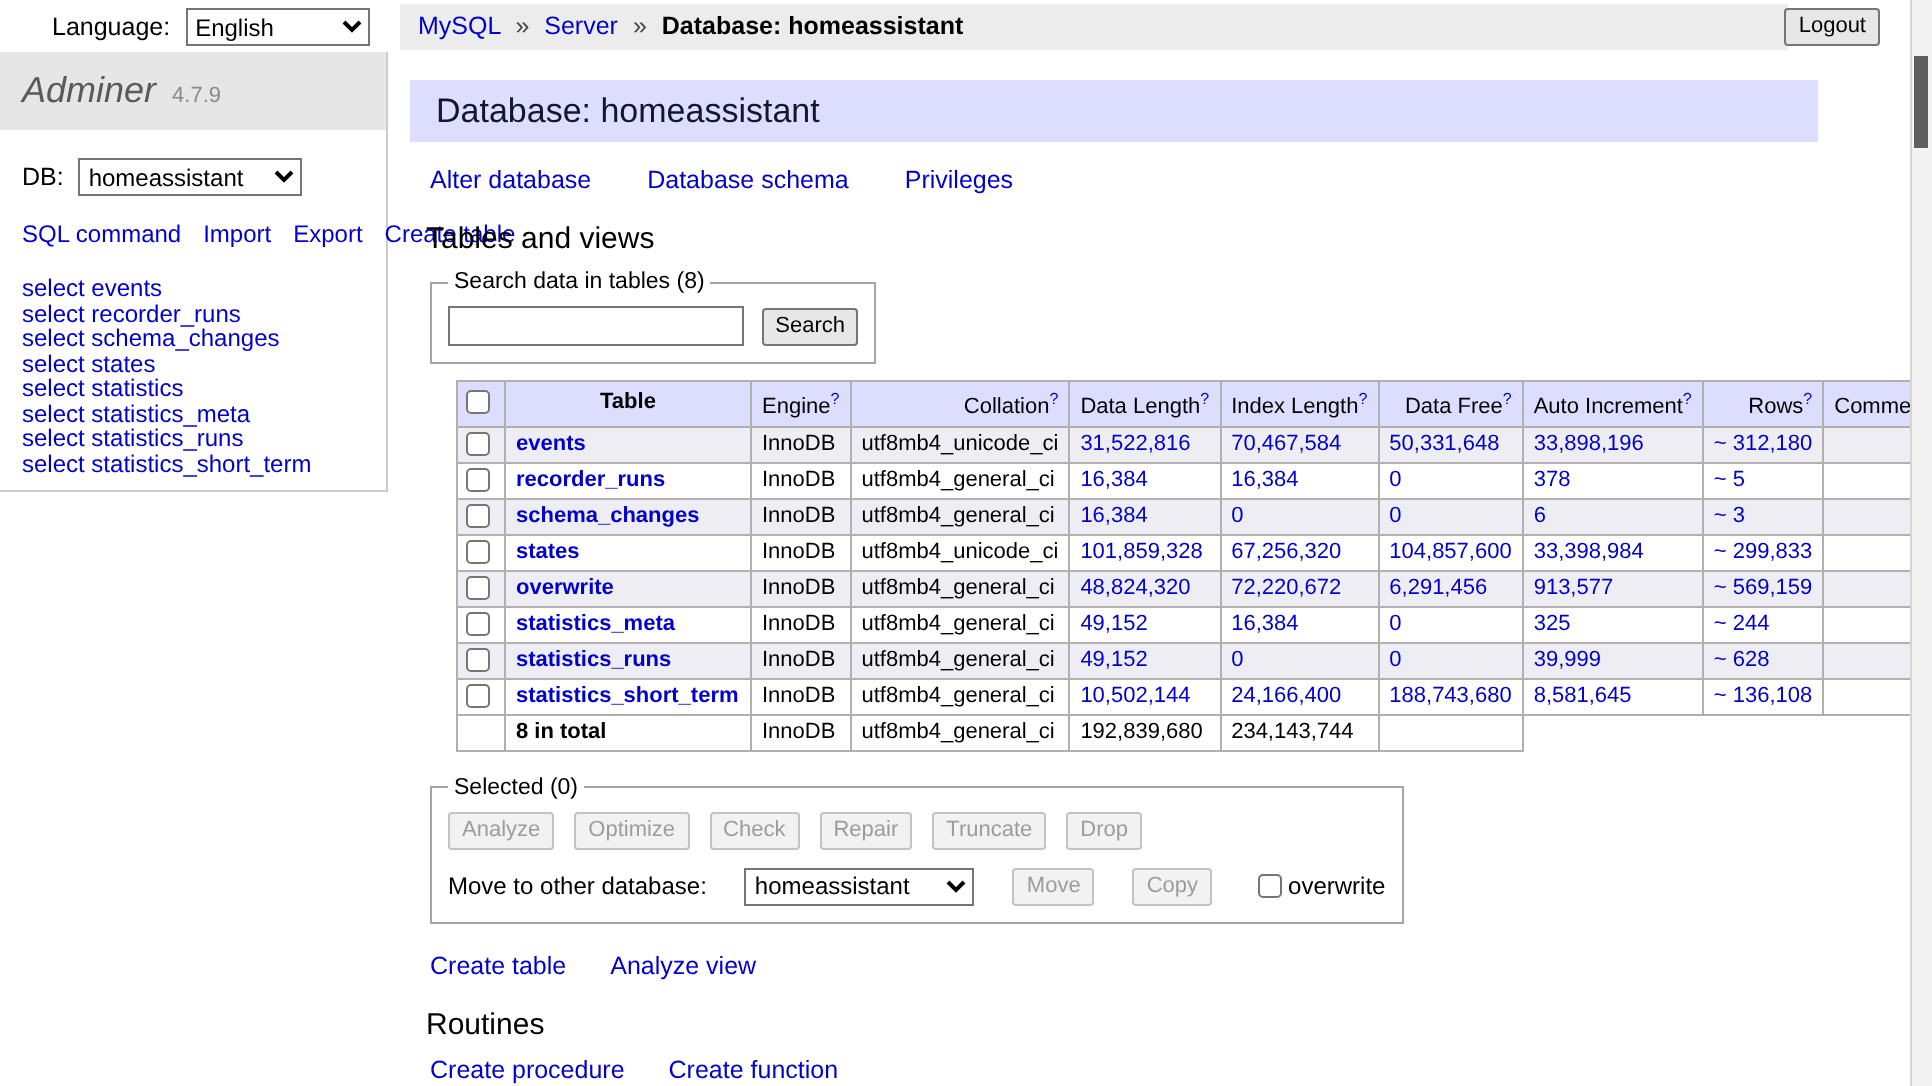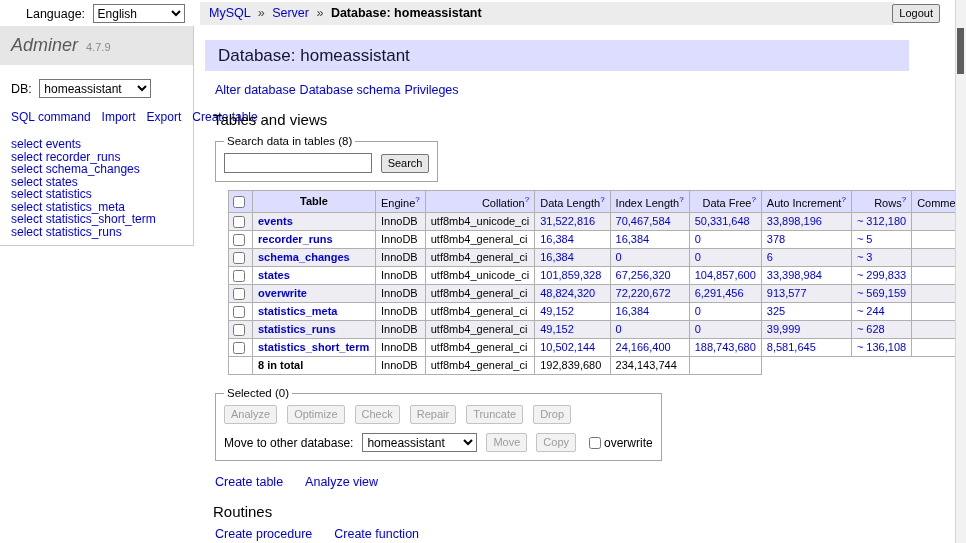--- a/index.html
+++ b/index.html
@@ -58,21 +58,21 @@
   .action-links a{margin-right:11px;white-space:nowrap}
   .table-links{margin:14px 0 0 11px;font-size:12px}
   .table-links a{display:block;line-height:12.5px;white-space:nowrap}
 
   
   .main{position:absolute;left:200px;top:26px;width:714px}
   .main h2{
     margin:14px 5px 0;background:#ddddff;padding:6px 13px;
     font-size:17px;font-weight:normal;color:#15152e;line-height:19px;
   }
-  .db-links{margin:12px 0 0 15px;display:flex;gap:4px;font-size:12.5px}
+  .db-links{margin:12px 0 0 15px;display:flex;gap:28px;font-size:12.5px}
   .main h3{margin:14px 0 0 13px;font-size:15px;font-weight:normal;line-height:17px}
   fieldset{border:1px solid #a5a5a5;padding:6px 8px 8px;width:fit-content;margin:0}
   legend{font-size:11.5px;padding:0 3px}
   .search-box{margin:7px 0 0 15px}
   .search-box input{width:140px;vertical-align:middle}
   .search-box button{margin-left:5px;vertical-align:middle}
 
   .tables{margin:8px 0 0 28px;border-collapse:collapse;font-size:11px}
   .tables th,.tables td{border:1px solid #b0b0b0;padding:2px 5px;white-space:nowrap;line-height:13px}
   .tables th{background:#ddddff;font-weight:normal;text-align:right}
@@ -88,21 +88,21 @@
   th.col-collation{min-width:96px}
   th.col-data-length{min-width:58px}
   th.col-index-length{min-width:62px}
   th.col-data-free{min-width:48px}
   th.col-auto-increment{min-width:74px}
   th.col-rows{min-width:42px}
   th.col-comment{min-width:46px}
 
   .selected-box{margin:12px 0 0 15px}
   .btnrow{display:flex;gap:10px}
-  .moverow{margin-top:9px;display:flex;align-items:center;gap:9px;font-size:12px}
+  .moverow{margin-top:9px;display:flex;align-items:center;gap:19px;font-size:12px}
   .moverow select{width:115px}
   .moverow .ow{display:flex;align-items:center;margin-left:4px}
 
   .create-links{margin:14px 0 0 15px;display:flex;gap:22px;font-size:12.5px}
   .routine-links{margin:7px 0 0 15px;display:flex;gap:22px;font-size:12.5px}
 </style>
 </head>
 <body>
 
 <div class="topbar">
@@ -134,22 +134,22 @@
     </select>
   </div>
   <p class="action-links"><a>SQL command</a><a>Import</a><a>Export</a><a>Create table</a></p>
   <p class="table-links">
       <a>select events</a>
       <a>select recorder_runs</a>
       <a>select schema_changes</a>
       <a>select states</a>
       <a>select statistics</a>
       <a>select statistics_meta</a>
+      <a>select statistics_runs</a>
       <a>select statistics_short_term</a>
-      <a>select statistics_runs</a>
     </p>
 </aside>
 
 <main class="main">
   <h2>Database: homeassistant</h2>
 
   <p class="db-links">
       <a>Alter database</a>
       <a>Database schema</a>
       <a>Privileges</a>

